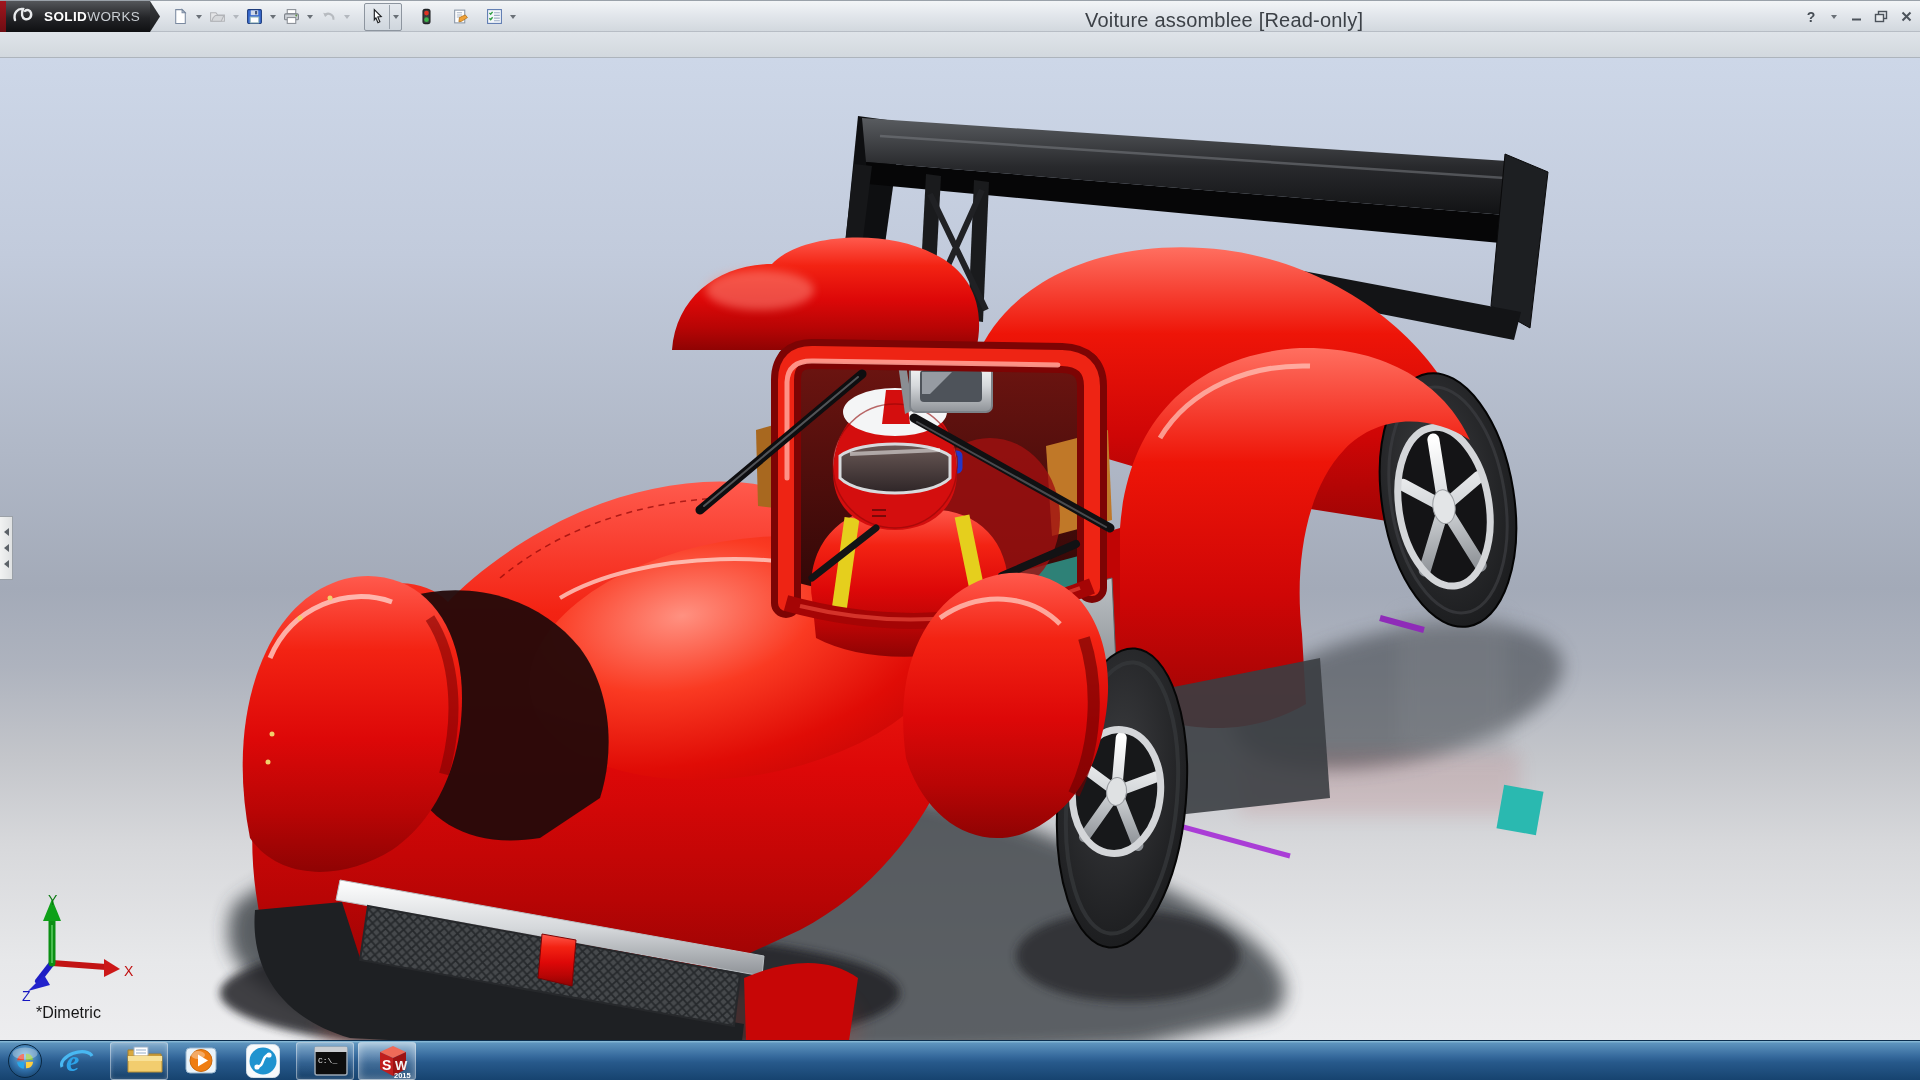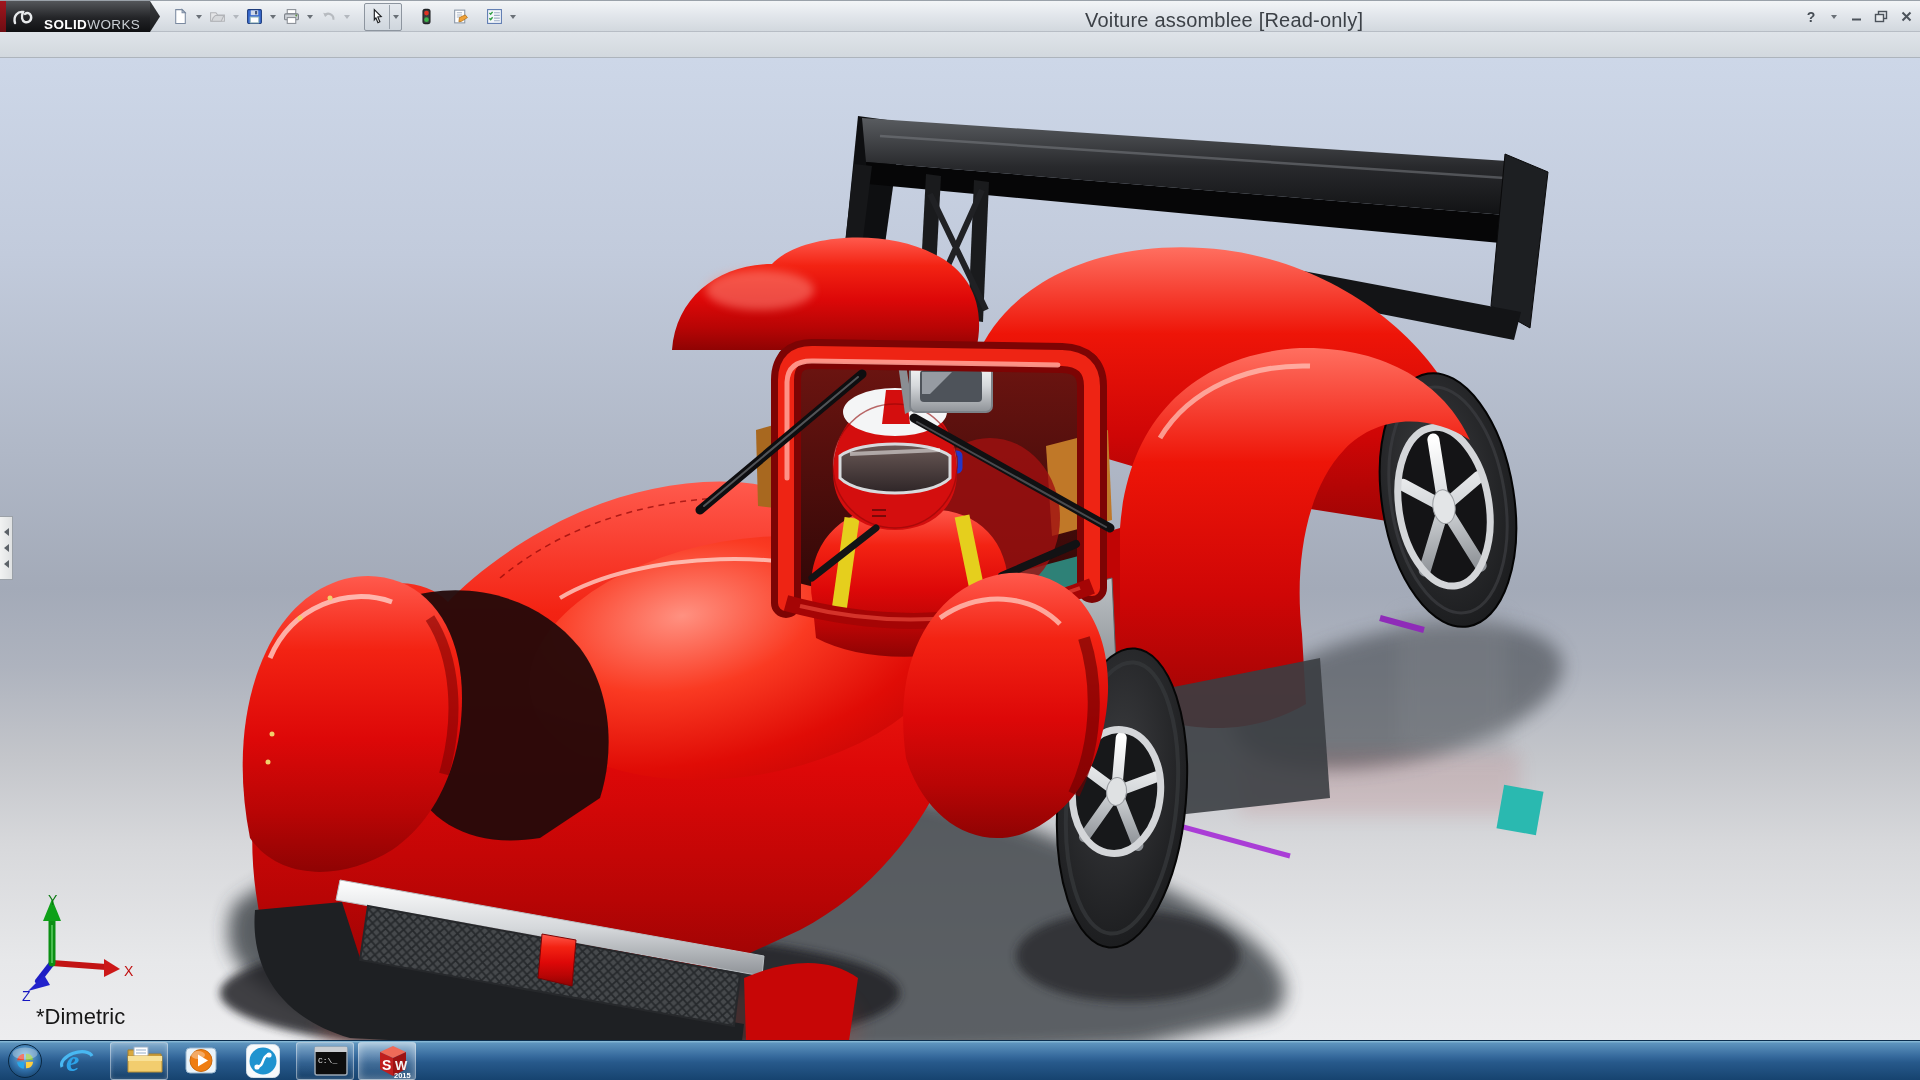--- a/index.html
+++ b/index.html
@@ -3,21 +3,21 @@
 <meta charset="utf-8">
 <style>
   html,body{margin:0;padding:0;background:#222;}
   #screen{position:relative;width:1920px;height:1080px;overflow:hidden;
     font-family:"Liberation Sans",sans-serif;background:#cdd7e8;-webkit-font-smoothing:antialiased;}
 
   
   .titlebar{position:absolute;left:0;top:0;width:1920px;height:32px;
     background:linear-gradient(180deg,#f3f5f7 0%,#e3e7ec 45%,#d2d8de 100%);
     border-top:1px solid #9aa1a9;border-bottom:1px solid #b7bdc5;box-sizing:border-box;}
-  .logo-block{position:absolute;left:0;top:0;width:150px;height:31px;display:flex;align-items:flex-end;
+  .logo-block{position:absolute;left:0;top:0;width:150px;height:31px;display:flex;align-items:center;
     background:linear-gradient(180deg,#54565a 0%,#232427 55%,#0f1012 100%);}
   .logo-block::before{content:"";position:absolute;left:0;top:0;width:6px;height:31px;background:linear-gradient(#a0161d,#6e0d13);}
   .logo-mark{margin-left:12px;margin-right:6px;}
   .logo-text{color:#fff;font-size:13.5px;letter-spacing:.4px;white-space:nowrap;}
   .logo-text .bold{font-weight:bold;color:#ffffff;}
   .logo-text .light{font-weight:normal;color:#c9ced3;}
   .logo-tab{position:absolute;right:-10px;top:0;width:10px;height:31px;
     background:linear-gradient(180deg,#3c3e41,#17181a);clip-path:polygon(0 0,100% 50%,0 100%);}
   .main-toolbar{position:absolute;left:168px;top:0;height:31px;display:flex;align-items:center;gap:1px;}
   .tbtn{width:24px;height:26px;display:flex;align-items:center;justify-content:center;border-radius:2px;}
@@ -43,21 +43,21 @@
   .doc-controls{position:absolute;right:6px;top:34px;display:flex;align-items:center;gap:8px;}
 
   
   .viewport{position:absolute;left:0;top:58px;width:1920px;height:982px;
     background:linear-gradient(180deg,#cdd7e8 0%,#c2cbdc 20%,#b0b8c7 40%,#a3aab8 54%,#aeb3be 62%,#c3c5ca 71%,#d7d8db 80%,#e7e8ea 92%,#ededef 100%);}
   .viewport svg.scene{position:absolute;left:0;top:0;}
   .left-tab{position:absolute;left:0;top:458px;width:12px;height:62px;background:linear-gradient(90deg,#f1f2f2,#dfe1e2);
     border:1px solid #9ba1a8;border-left:none;display:flex;flex-direction:column;align-items:center;justify-content:center;gap:8px;}
   .left-tab i{display:block;width:0;height:0;border-top:4px solid transparent;border-bottom:4px solid transparent;border-right:5px solid #5c6268;}
   .triad{position:absolute;left:18px;top:833px;}
-  .view-label{position:absolute;left:36px;top:946px;font-size:22px;color:#161616;}
+  .view-label{position:absolute;left:36px;top:946px;font-size:16px;color:#161616;}
 
   
   .taskbar{position:absolute;left:0;top:1040px;width:1920px;height:40px;
     background:linear-gradient(180deg,#8fc0da 0%,#5d93bd 6%,#35699c 40%,#27598b 55%,#16436f 100%);
     border-top:1px solid #0b2e4f;box-sizing:border-box;display:flex;align-items:center;}
   .start-orb{margin-left:6px;width:38px;height:38px;display:flex;align-items:center;justify-content:center;}
   .tk-slot{width:58px;height:38px;margin-left:4px;display:flex;align-items:center;justify-content:center;border-radius:3px;box-sizing:border-box;}
   .tk-open{border:1px solid rgba(255,255,255,.45);background:linear-gradient(180deg,rgba(255,255,255,.22),rgba(255,255,255,.05) 60%,rgba(0,0,0,.08));box-shadow:inset 0 0 4px rgba(255,255,255,.25);padding-left:12px;}
   .tk-active{background:linear-gradient(180deg,rgba(255,255,255,.38),rgba(255,255,255,.12) 60%,rgba(255,255,255,.06));box-shadow:inset 0 0 8px rgba(255,255,255,.45);}
 </style>

